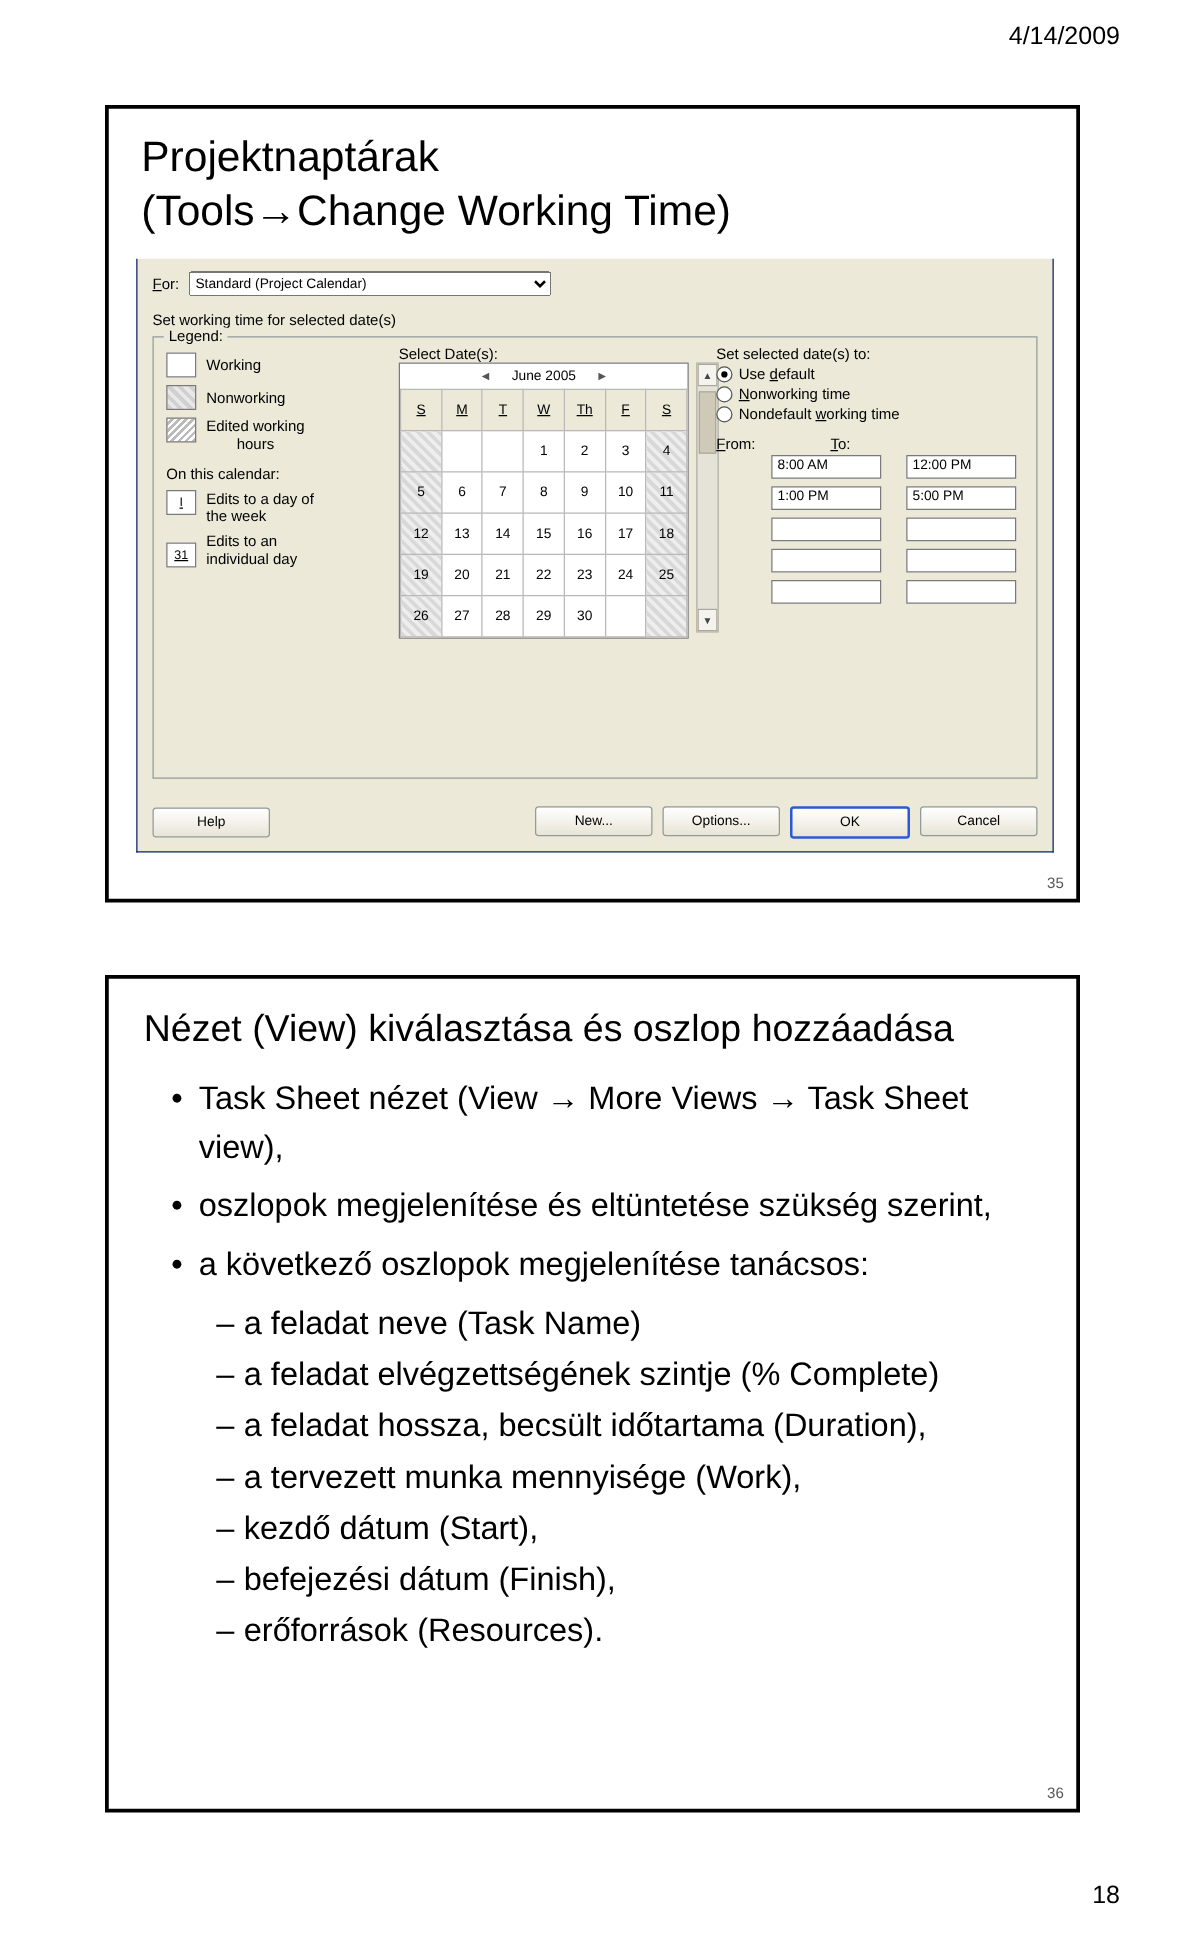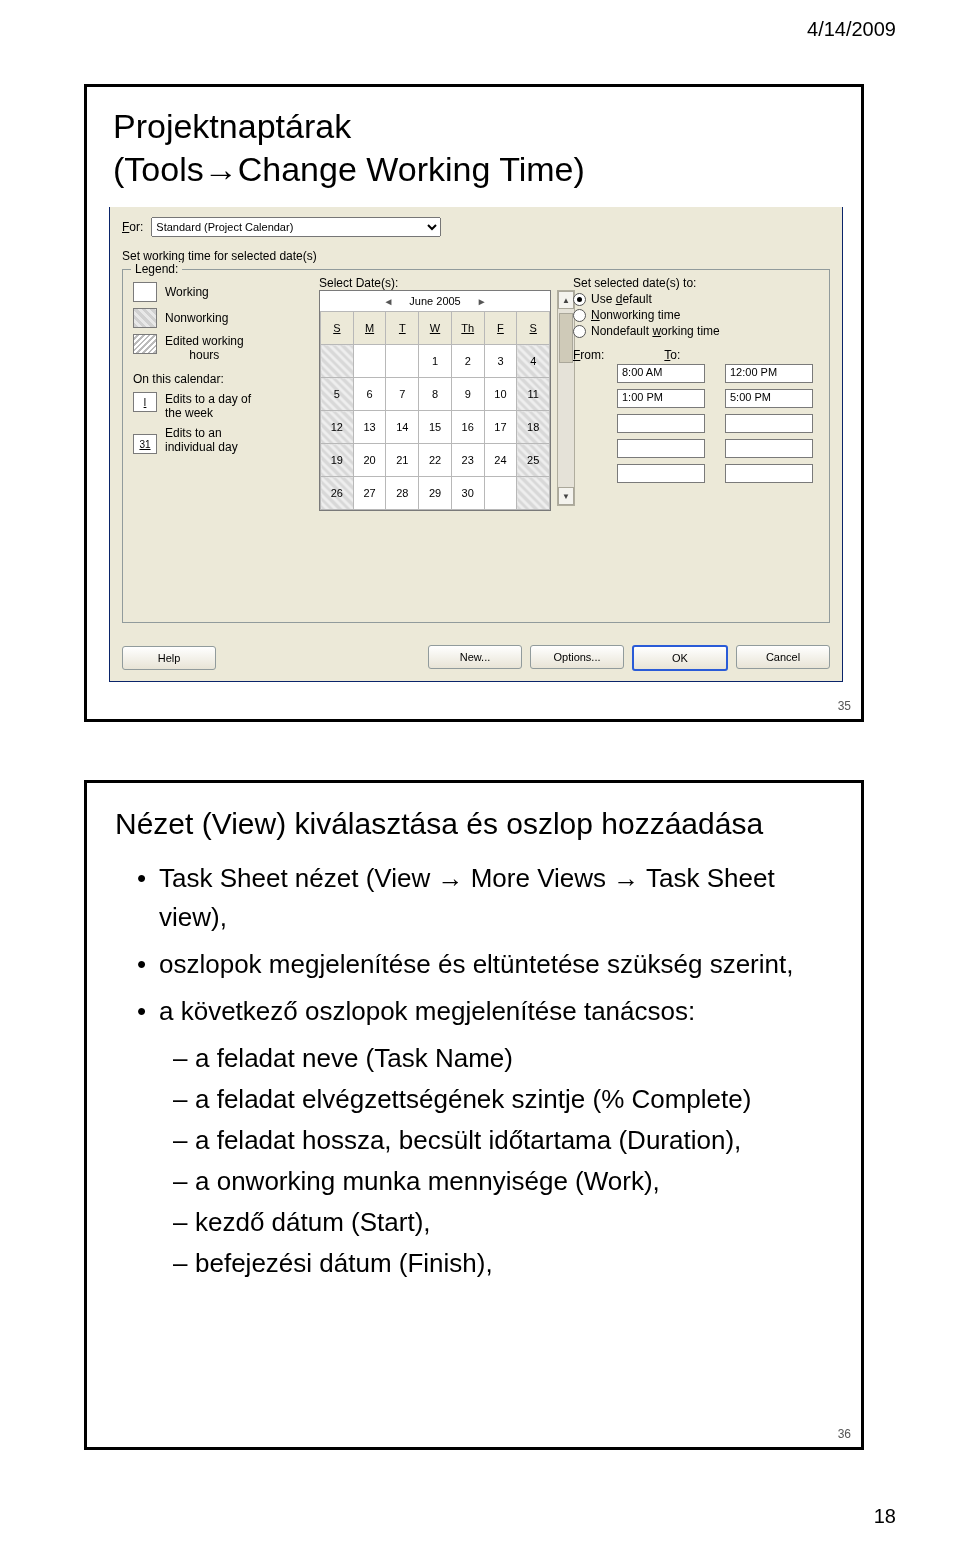--- a/index.html
+++ b/index.html
@@ -257,18 +257,19 @@
   <div class="slide slide-bottom">
     <div class="slide-num">36</div>
     <div class="s2-title">Nézet (View) kiválasztása és oszlop hozzáadása</div>
     <div class="bullets">
       <div class="b1">Task Sheet nézet (View → More Views → Task Sheet view),</div>
       <div class="b1">oszlopok megjelenítése és eltüntetése szükség szerint,</div>
       <div class="b1">a következő oszlopok megjelenítése tanácsos:</div>
       <div class="b2">a feladat neve (Task Name)</div>
       <div class="b2">a feladat elvégzettségének szintje (% Complete)</div>
       <div class="b2">a feladat hossza, becsült időtartama (Duration),</div>
-      <div class="b2">a onworking munka mennyisége (Work),</div>
+      <div class="b2">a tervezett munka mennyisége (Work),</div>
       <div class="b2">kezdő dátum (Start),</div>
       <div class="b2">befejezési dátum (Finish),</div>
+      <div class="b2">erőforrások (Resources).</div>
     </div>
   </div>
 </div>
 
 </body></html>

